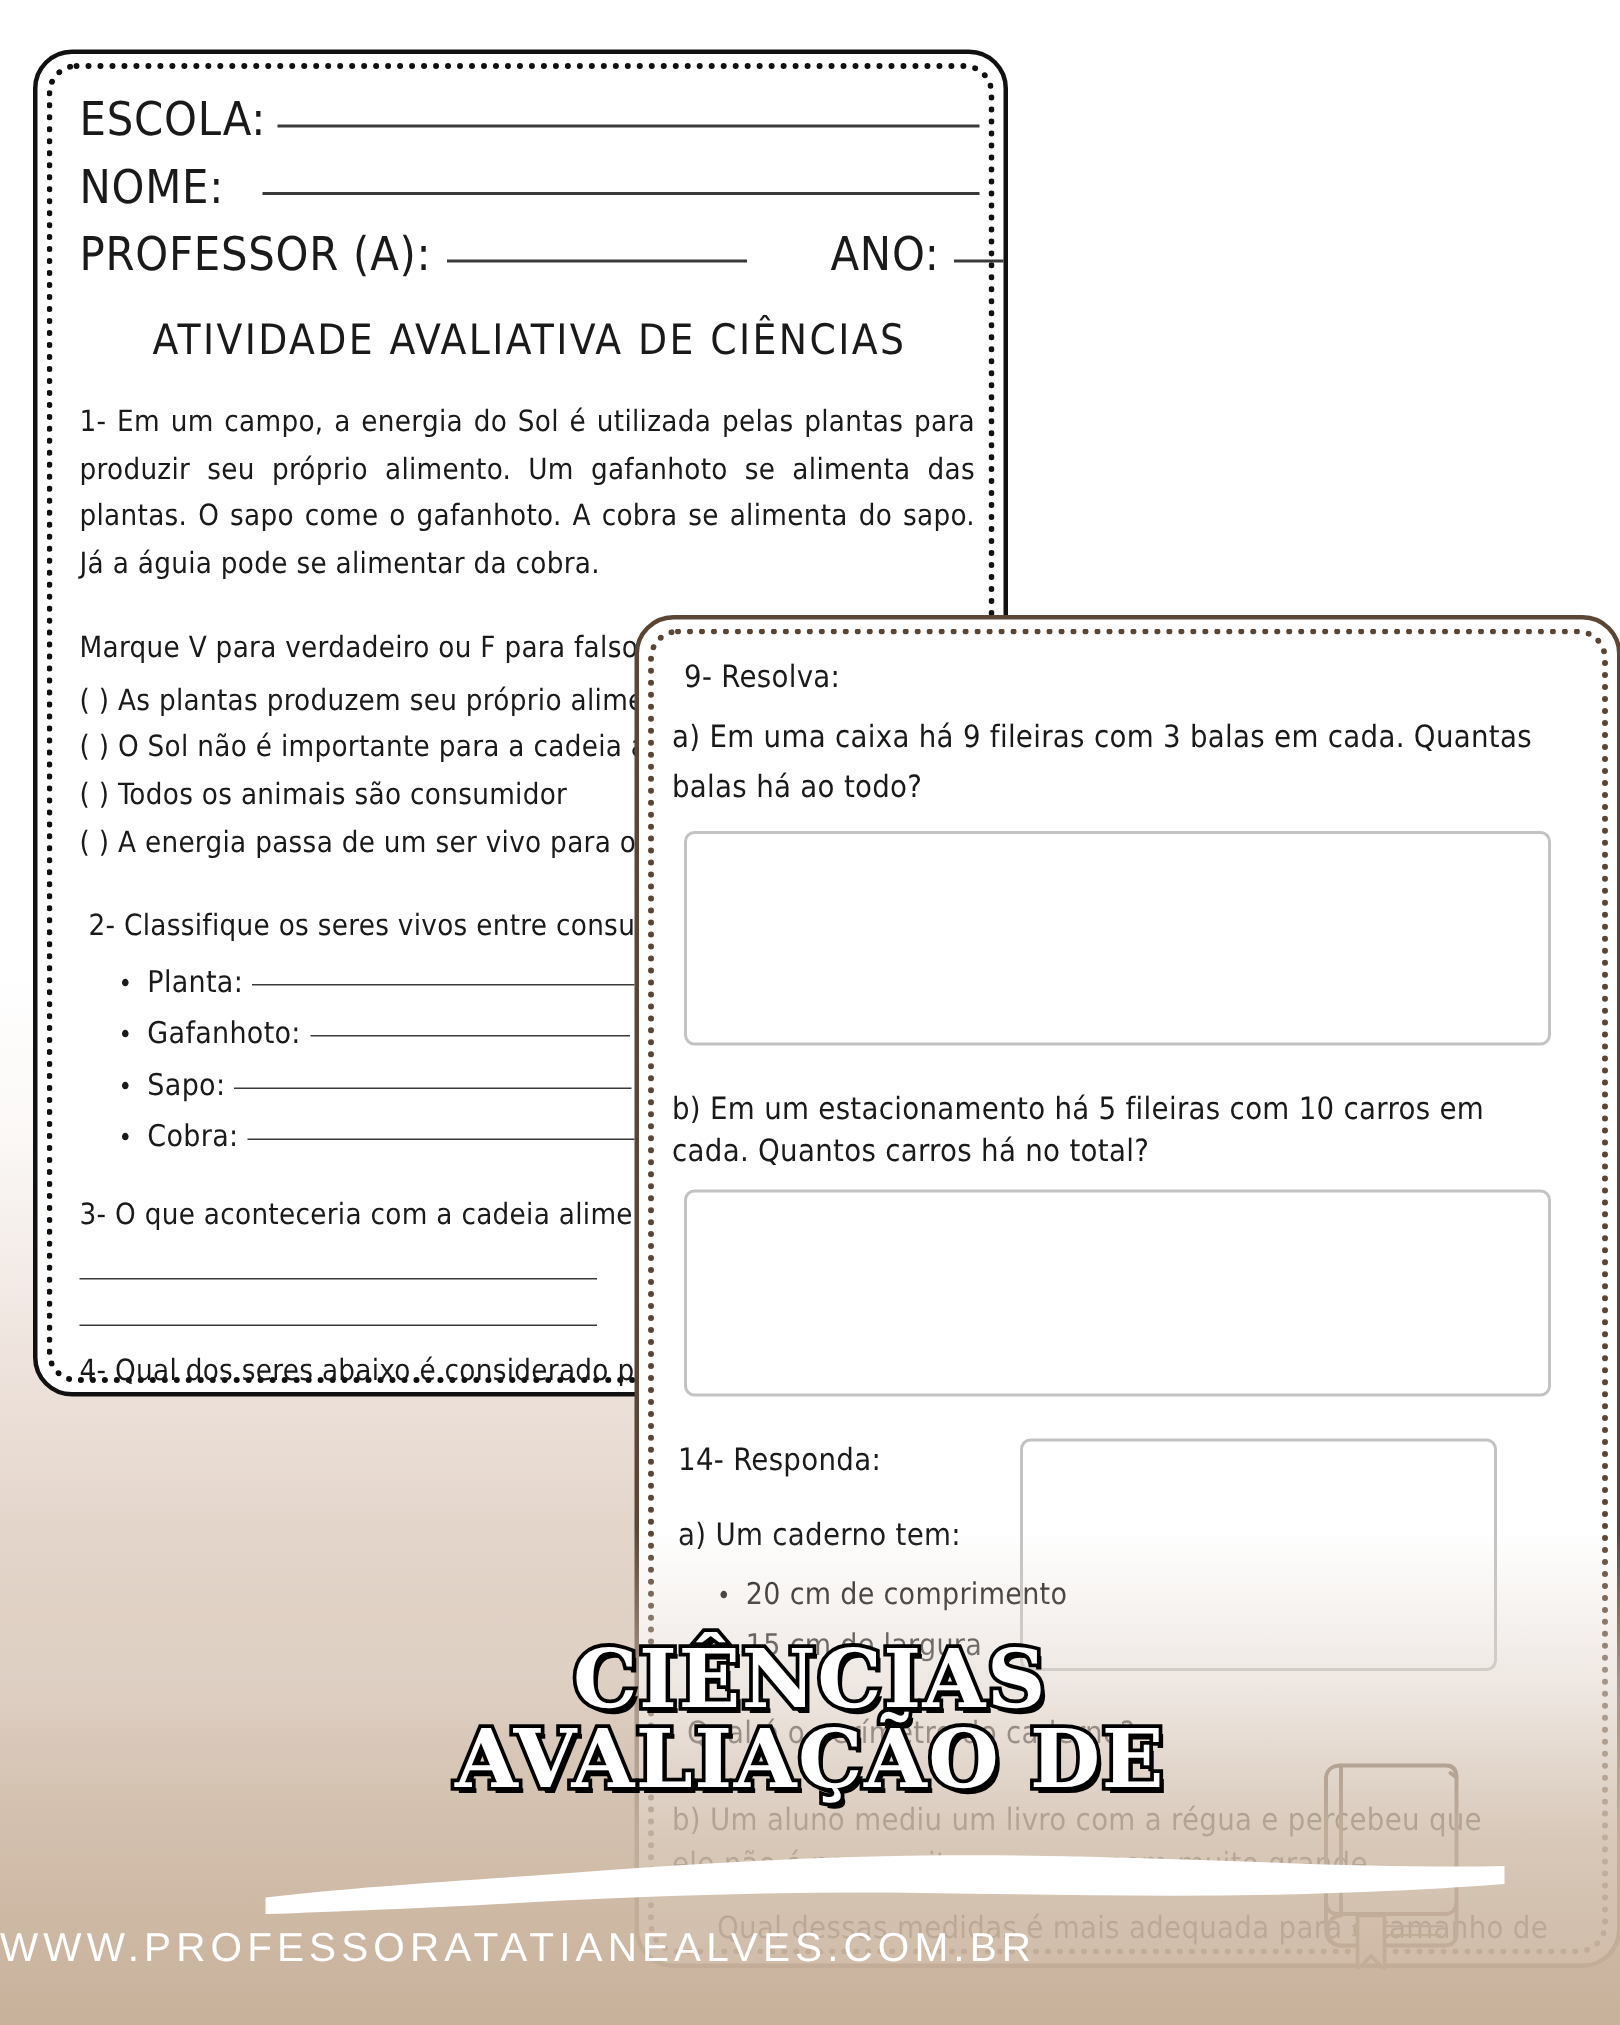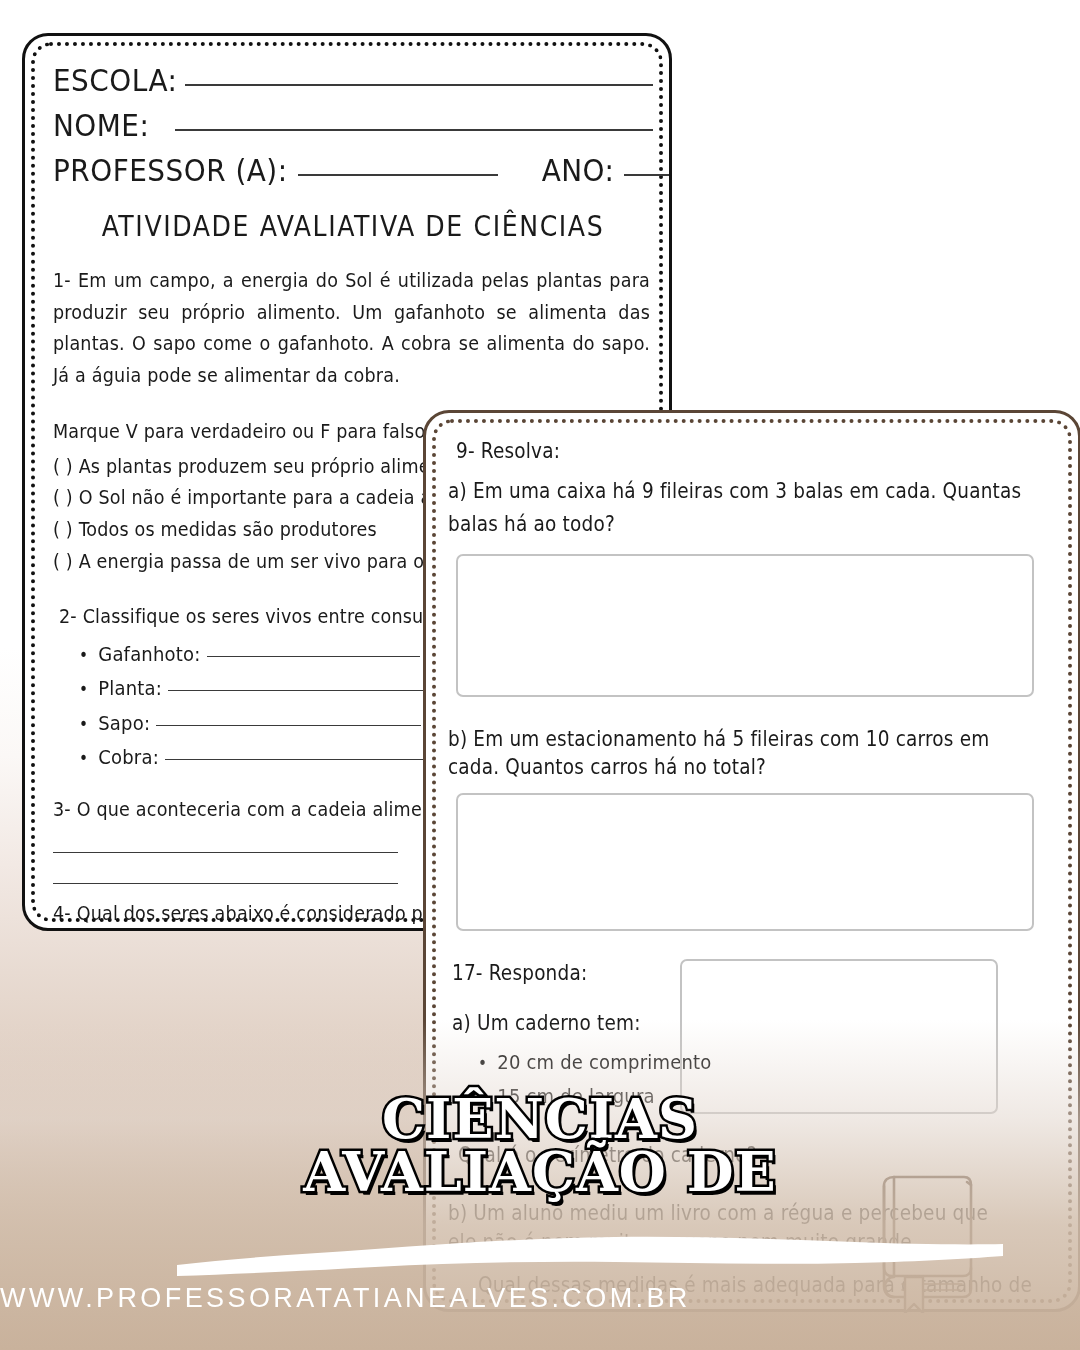--- a/index.html
+++ b/index.html
@@ -140,44 +140,44 @@
       </div>
 
       <div class="hw hdr-line" style="margin-top:9px;">
         <span>NOME:</span>
         <span class="rule grow" style="margin-left:26px;"></span>
       </div>
 
       <div class="hw hdr-line" style="margin-top:9px;">
         <span>PROFESSOR (A):</span>
         <span class="rule" style="width:200px;margin-left:10px;"></span>
-        <span style="margin-left:44px;">ANO:</span>
+        <span style="margin-left:56px;">ANO:</span>
         <span class="rule" style="width:122px;margin-left:10px;"></span>
       </div>
 
       <div class="hw act-title">ATIVIDADE AVALIATIVA DE CIÊNCIAS</div>
 
       <div class="hw q just q-block" style="margin-top:22px;width:597px;">1- Em um campo, a energia do Sol é utilizada pelas plantas para produzir seu próprio alimento. Um gafanhoto se alimenta das plantas. O sapo come o gafanhoto. A cobra se alimenta do sapo. Já a águia pode se alimentar da cobra.</div>
 
       <div class="hw q" style="margin-top:25px;">Marque V para verdadeiro ou F para falso:</div>
 
       <div class="hw q" style="margin-top:3px;">(   ) As plantas produzem seu próprio alimento</div>
       <div class="hw q">(   ) O Sol não é importante para a cadeia alimen</div>
-      <div class="hw q">(   ) Todos os medidas são produtores</div>
+      <div class="hw q">(   ) Todos os animais são consumidor</div>
       <div class="hw q">(   ) A energia passa de um ser vivo para outro</div>
 
       <div class="hw q" style="margin-top:24px;padding-left:6px;">2- Classifique os seres vivos entre consumidor</div>
       <ul class="bul hw">
         <li>
+            <span>Planta:</span>
+            <span class="blank" style="width:255px;"></span>
+          </li>
+        <li>
             <span>Gafanhoto:</span>
             <span class="blank" style="width:213px;"></span>
-          </li>
-        <li>
-            <span>Planta:</span>
-            <span class="blank" style="width:255px;"></span>
           </li>
         <li>
             <span>Sapo:</span>
             <span class="blank" style="width:265px;"></span>
           </li>
         <li>
             <span>Cobra:</span>
             <span class="blank" style="width:258px;"></span>
           </li>
       </ul>
@@ -200,21 +200,21 @@
       <div class="hw q" style="margin-top:6px;padding-left:8px;">9- Resolva:</div>
       <div class="hw q" style="margin-top:7px;">a) Em uma caixa há 9 fileiras com 3 balas em cada. Quantas balas há ao todo?</div>
       <div class="ansbox" style="width:578px;height:143px;margin-top:12px;margin-left:8px;"></div>
 
       <div class="hw q" style="margin-top:28px;line-height:1.38;">b) Em um estacionamento há 5 fileiras com 10 carros em cada. Quantos carros há no total?</div>
       <div class="ansbox" style="width:578px;height:138px;margin-top:12px;margin-left:8px;"></div>
 
       <div style="position:relative;margin-top:26px;">
         <div class="ansbox" style="position:absolute;right:38px;top:2px;width:318px;height:155px;"></div>
 
-        <div class="hw q" style="padding-left:4px;">17- Responda:</div>
+        <div class="hw q" style="padding-left:4px;">14- Responda:</div>
         <div class="hw q" style="margin-top:17px;padding-left:4px;">a) Um caderno tem:</div>
         <ul class="bul hw" style="margin-left:30px;">
           <li>
               <span>20 cm de comprimento</span>
             </li>
           <li>
               <span>15 cm de largura</span>
             </li>
         </ul>
         <div class="hw q" style="margin-top:26px;padding-left:10px;">Qual é o perímetro do caderno?</div>

